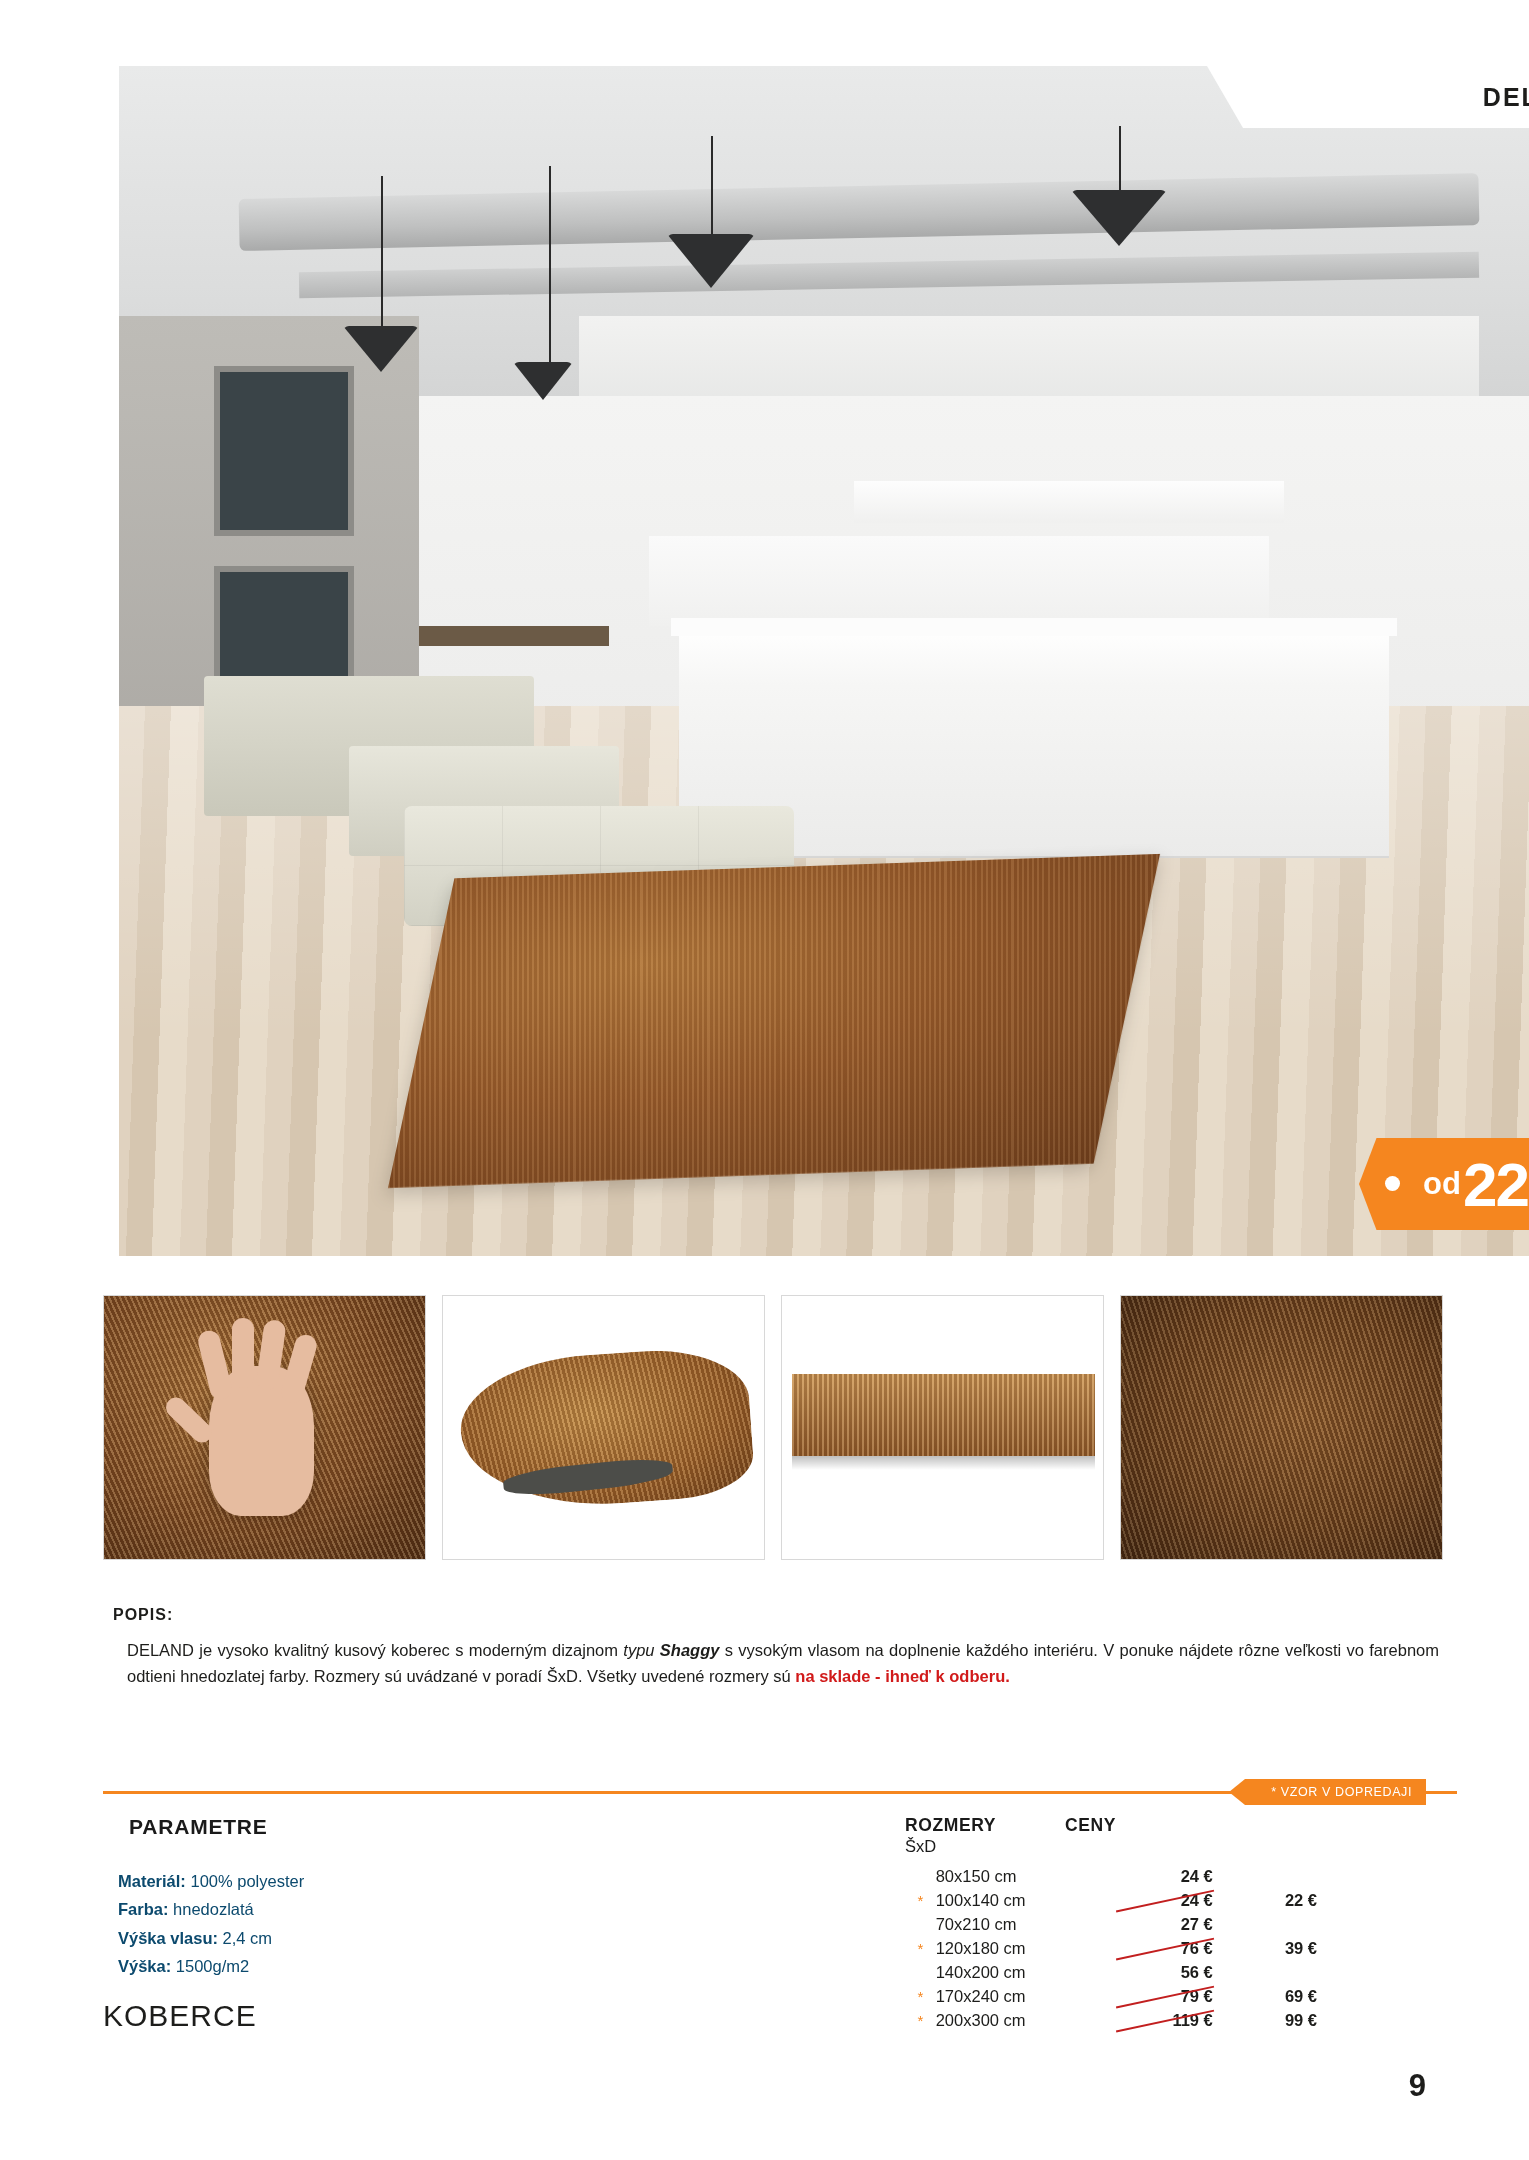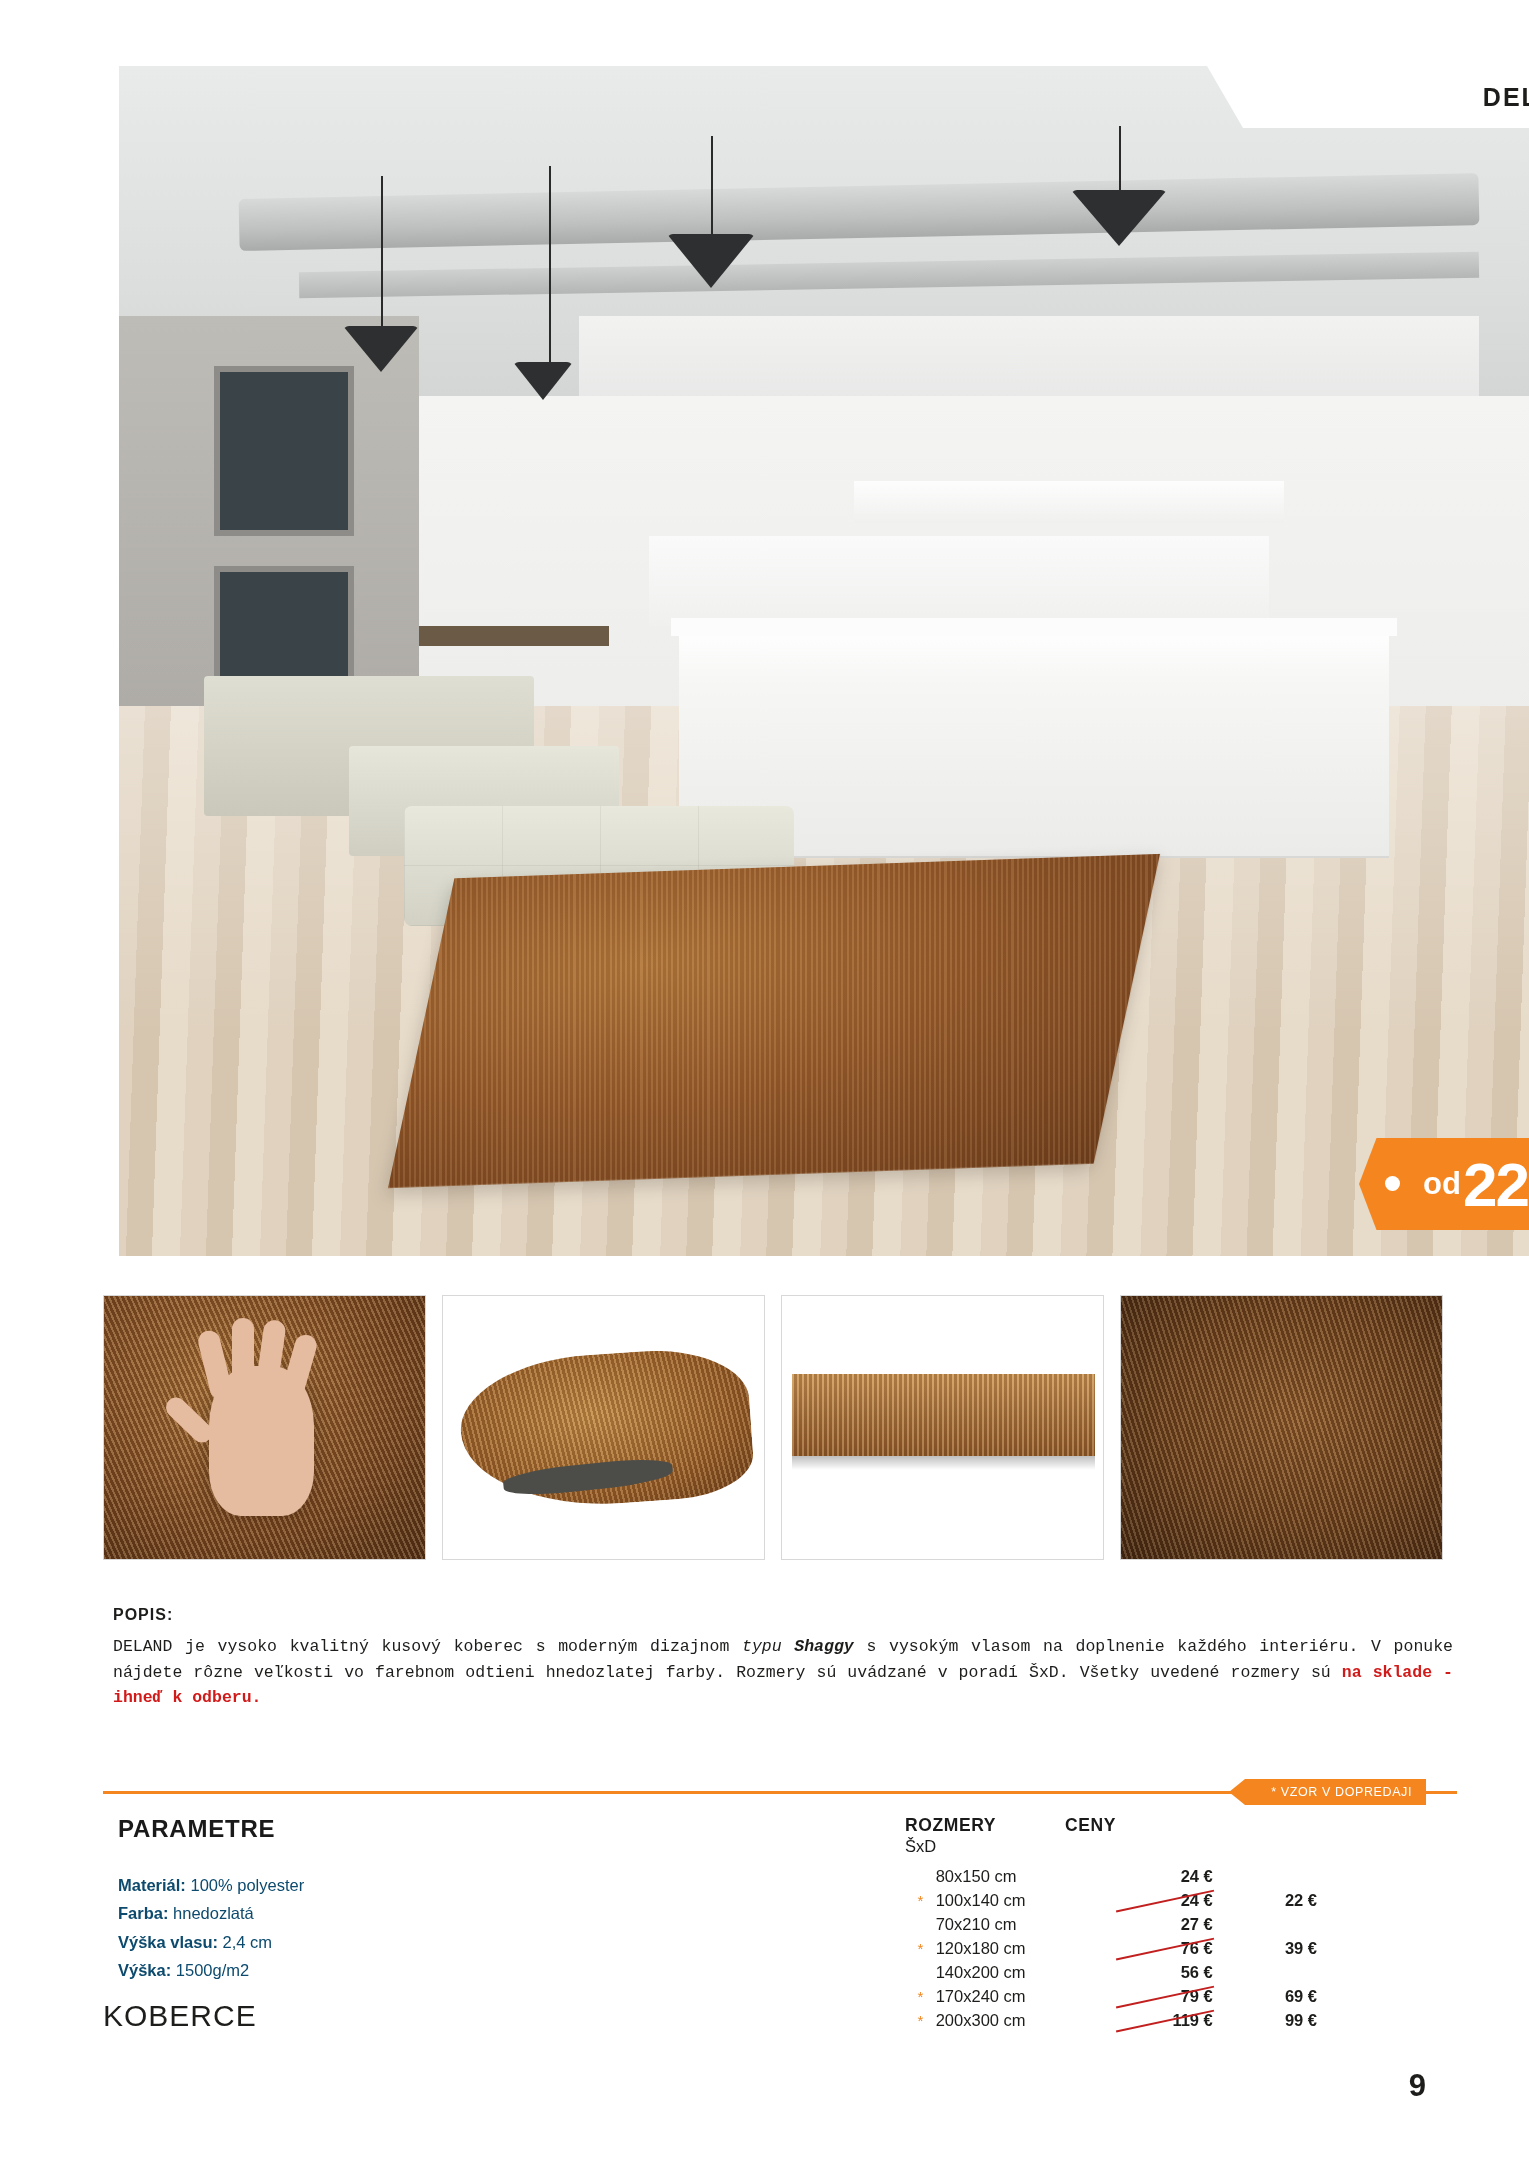--- a/index.html
+++ b/index.html
@@ -236,23 +236,22 @@
 
   
   .popis {
     position:absolute; left:113px; top:1606px; width:1340px;
   }
   .popis h3 {
     margin:0 0 10px 0;
     font-size:16px; font-weight:bold; letter-spacing:1px; color:#1d1d1b;
   }
   .popis p {
-    margin:0; font-size:16.5px; line-height:1.55; color:#1d1d1b;
+    margin:14px; font-size:16.5px; line-height:1.55; color:#1d1d1b;
     text-align:justify;
-    font-family:Liberation Mono, monospace;
   }
   .popis .it { font-style:italic; }
   .popis .bi { font-style:italic; font-weight:bold; }
   .popis .red { color:#d11a1a; font-weight:bold; }
 
   
   .divider {
     position:absolute; left:103px; top:1791px; width:1354px; height:3px;
     background:#f5861f;
   }
@@ -270,21 +269,21 @@
     border-top:13px solid transparent;
     border-bottom:13px solid transparent;
     border-right:16px solid #f5861f;
   }
 
   
   .parametre {
     position:absolute; left:118px; top:1815px; width:560px;
   }
   .parametre h3 {
-    margin:0 0 28px 0; font-size:24px; font-weight:bold; letter-spacing:.8px;
+    margin:0 0 28px 11px; font-size:21px; font-weight:bold; letter-spacing:.8px;
   }
   .parametre .row {
     font-size:16.5px; line-height:1.72; color:#0c4a6e;
   }
   .parametre .row b { font-weight:bold; }
 
   
   .pricetable {
     position:absolute; left:905px; top:1815px; width:420px;
   }

